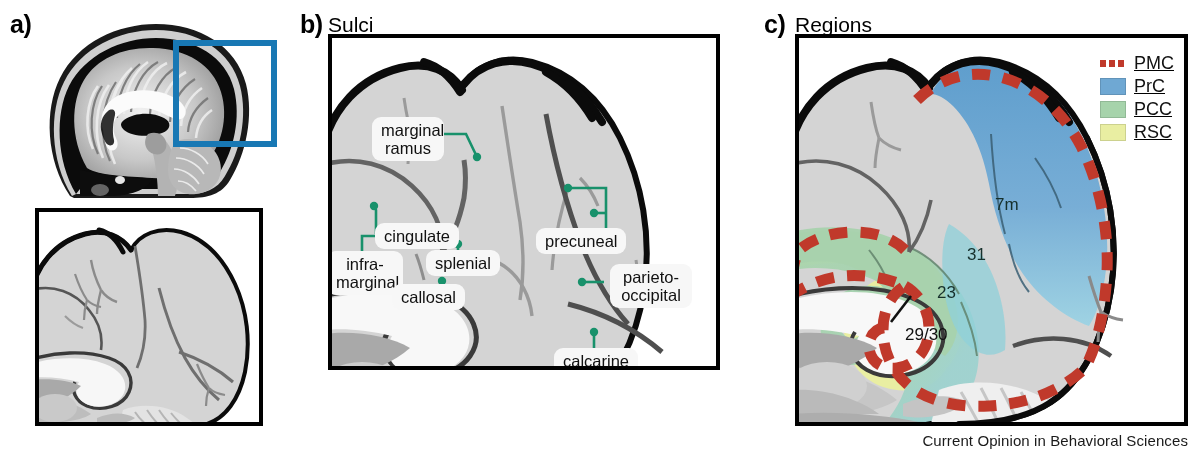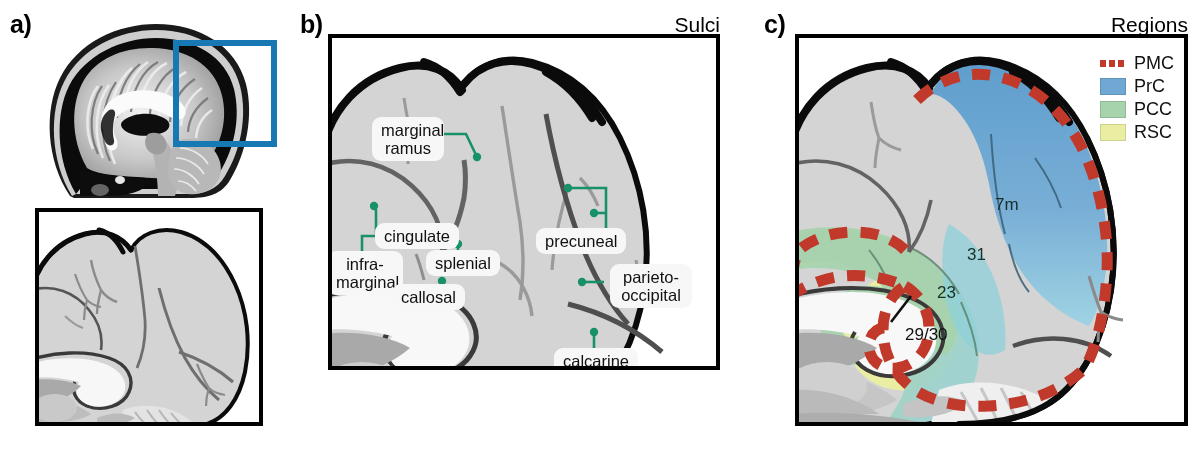--- a/index.html
+++ b/index.html
@@ -21,21 +21,21 @@
     line-height:1;
   }
   #letter-a{left:10px;top:12px;}
   #letter-b{left:300px;top:12px;}
   #letter-c{left:764px;top:12px;}
 
   
   .panel-title{
     position:absolute;
     font-size:21px;
-    text-align:right;
+    text-align:left;
     line-height:1;
   }
   #title-b{left:328px;top:14px;width:392px;}
   #title-c{left:795px;top:14px;width:393px;}
 
   
   .panel-box{
     position:absolute;
     border:4px solid #000;
     box-sizing:border-box;
@@ -92,20 +92,21 @@
   
   #legend{
     position:absolute;
     right:10px;top:14px;
     display:flex;flex-direction:column;
     gap:1px;
   }
   .legend-row{
     display:flex;align-items:center;gap:8px;
     height:22px;
+    text-decoration:underline;
   }
   .legend-swatch{
     width:26px;height:17px;flex:0 0 26px;
     display:block;
   }
   .legend-swatch.dashed{
     height:7px;
     background:repeating-linear-gradient(to right,
       #c0392b 0px,#c0392b 6px,transparent 6px,transparent 9px);
   }
@@ -511,14 +512,15 @@
         <span class="legend-swatch solid" style="background:#a6d3ab;"></span>
         <span class="legend-label">PCC</span>
       </div>
       <div class="legend-row">
         <span class="legend-swatch solid" style="background:#e9eea2;"></span>
         <span class="legend-label">RSC</span>
       </div>
     </div>
   </div>
 
+  <div id="footer">Current Opinion in Behavioral Sciences</div>
 
 </div>
 
 </body></html>

